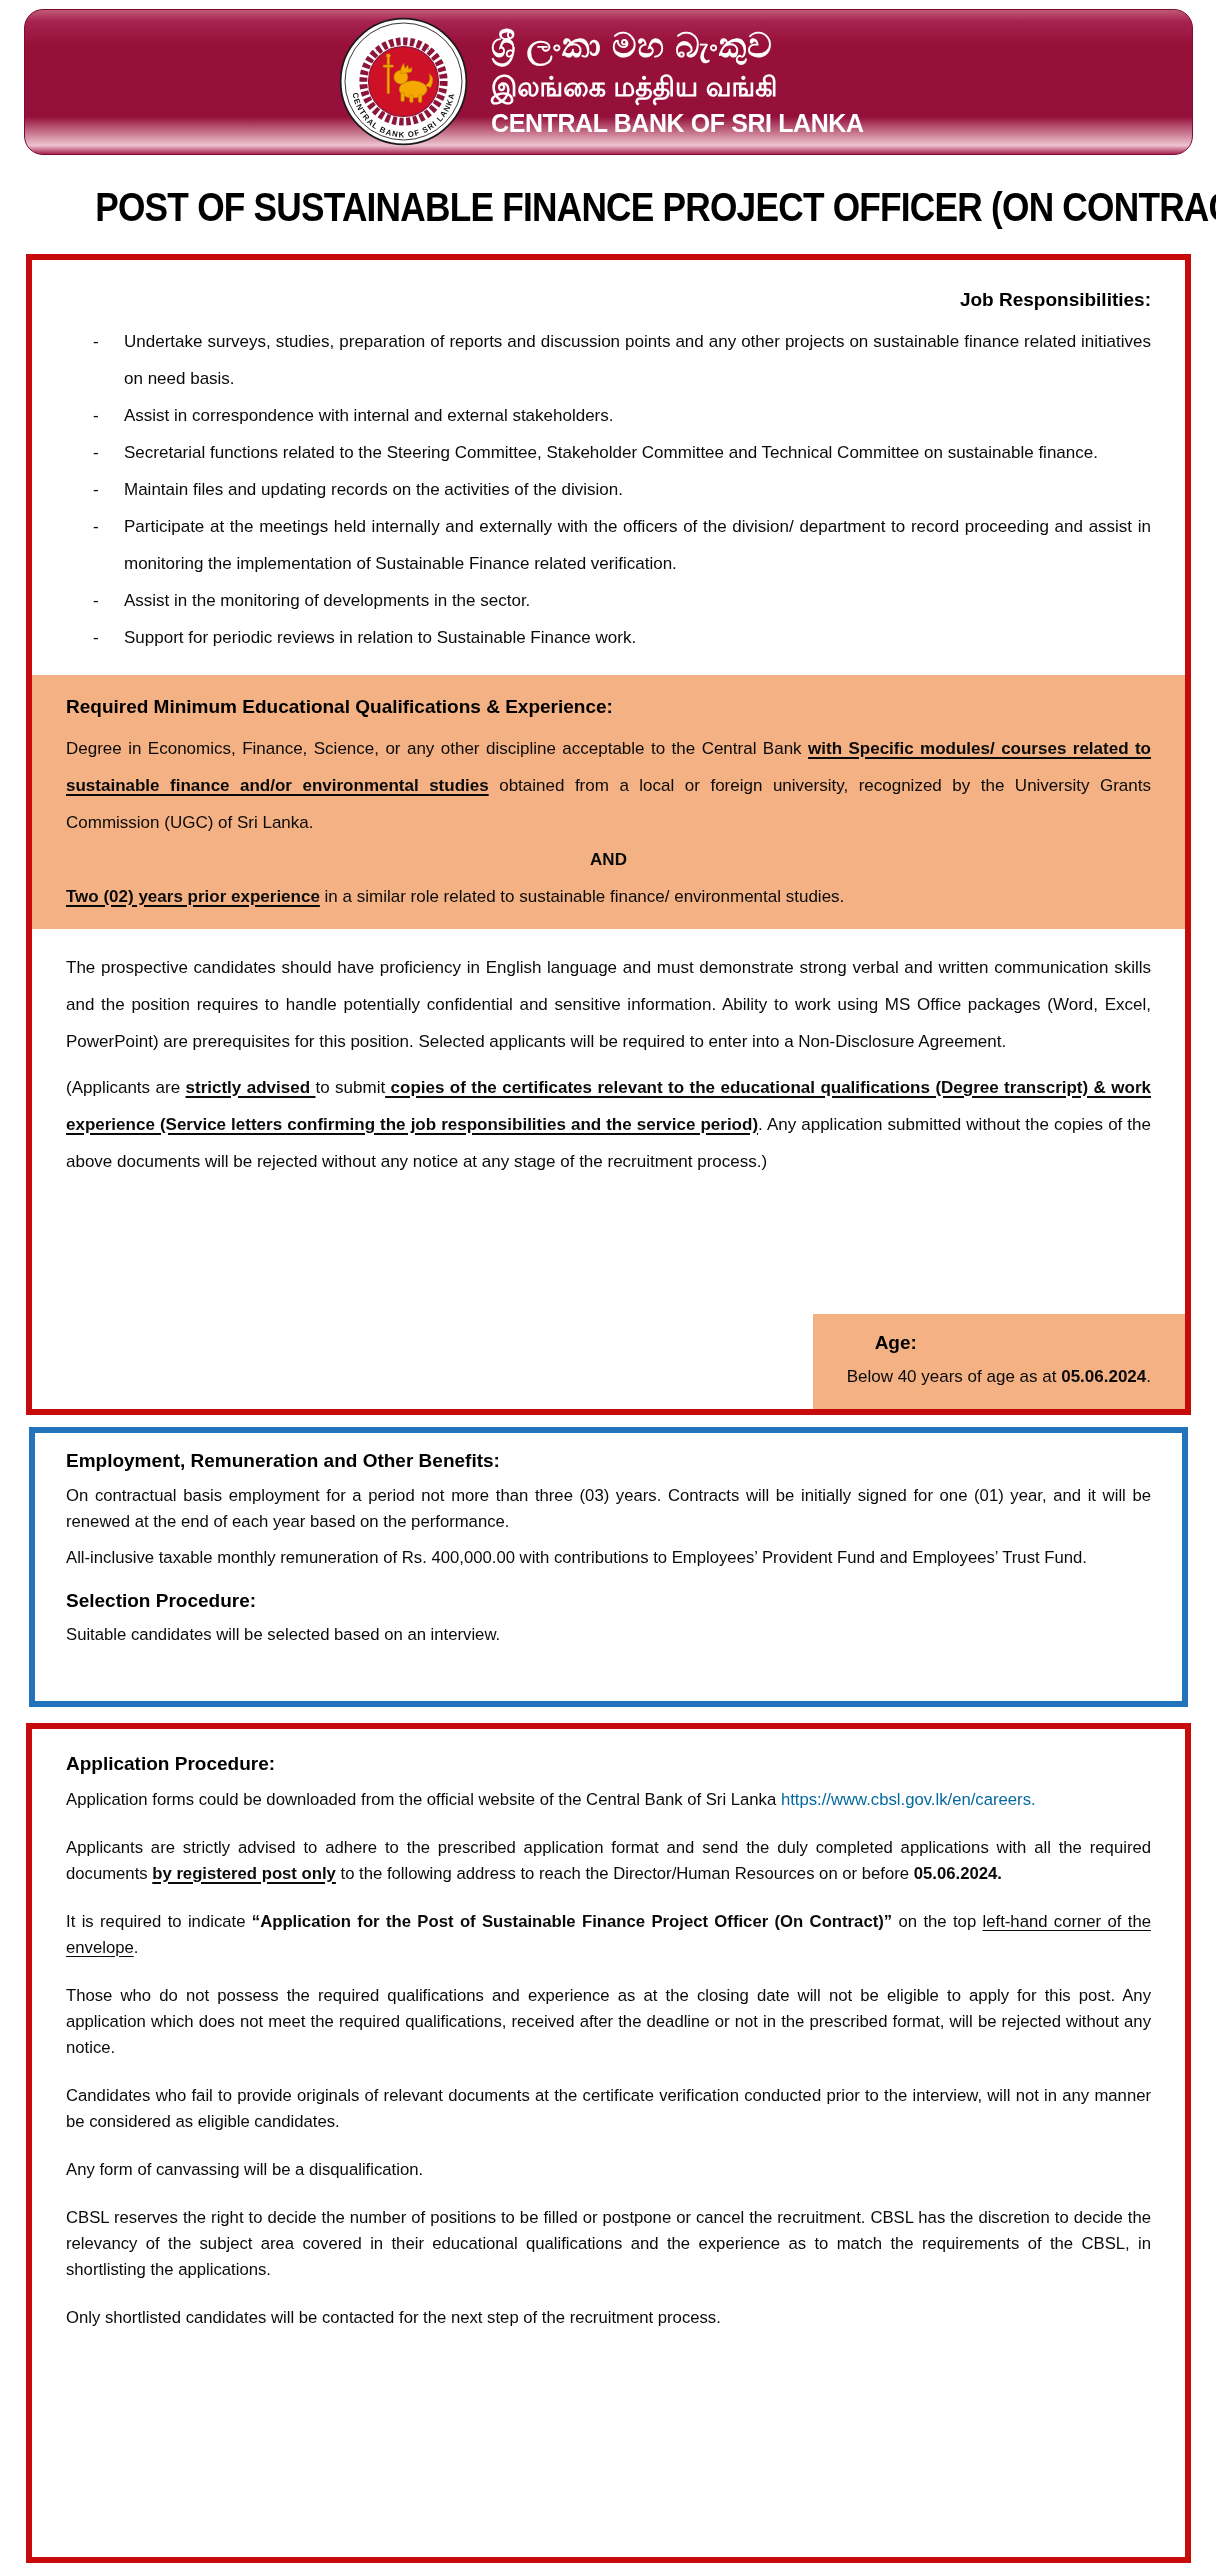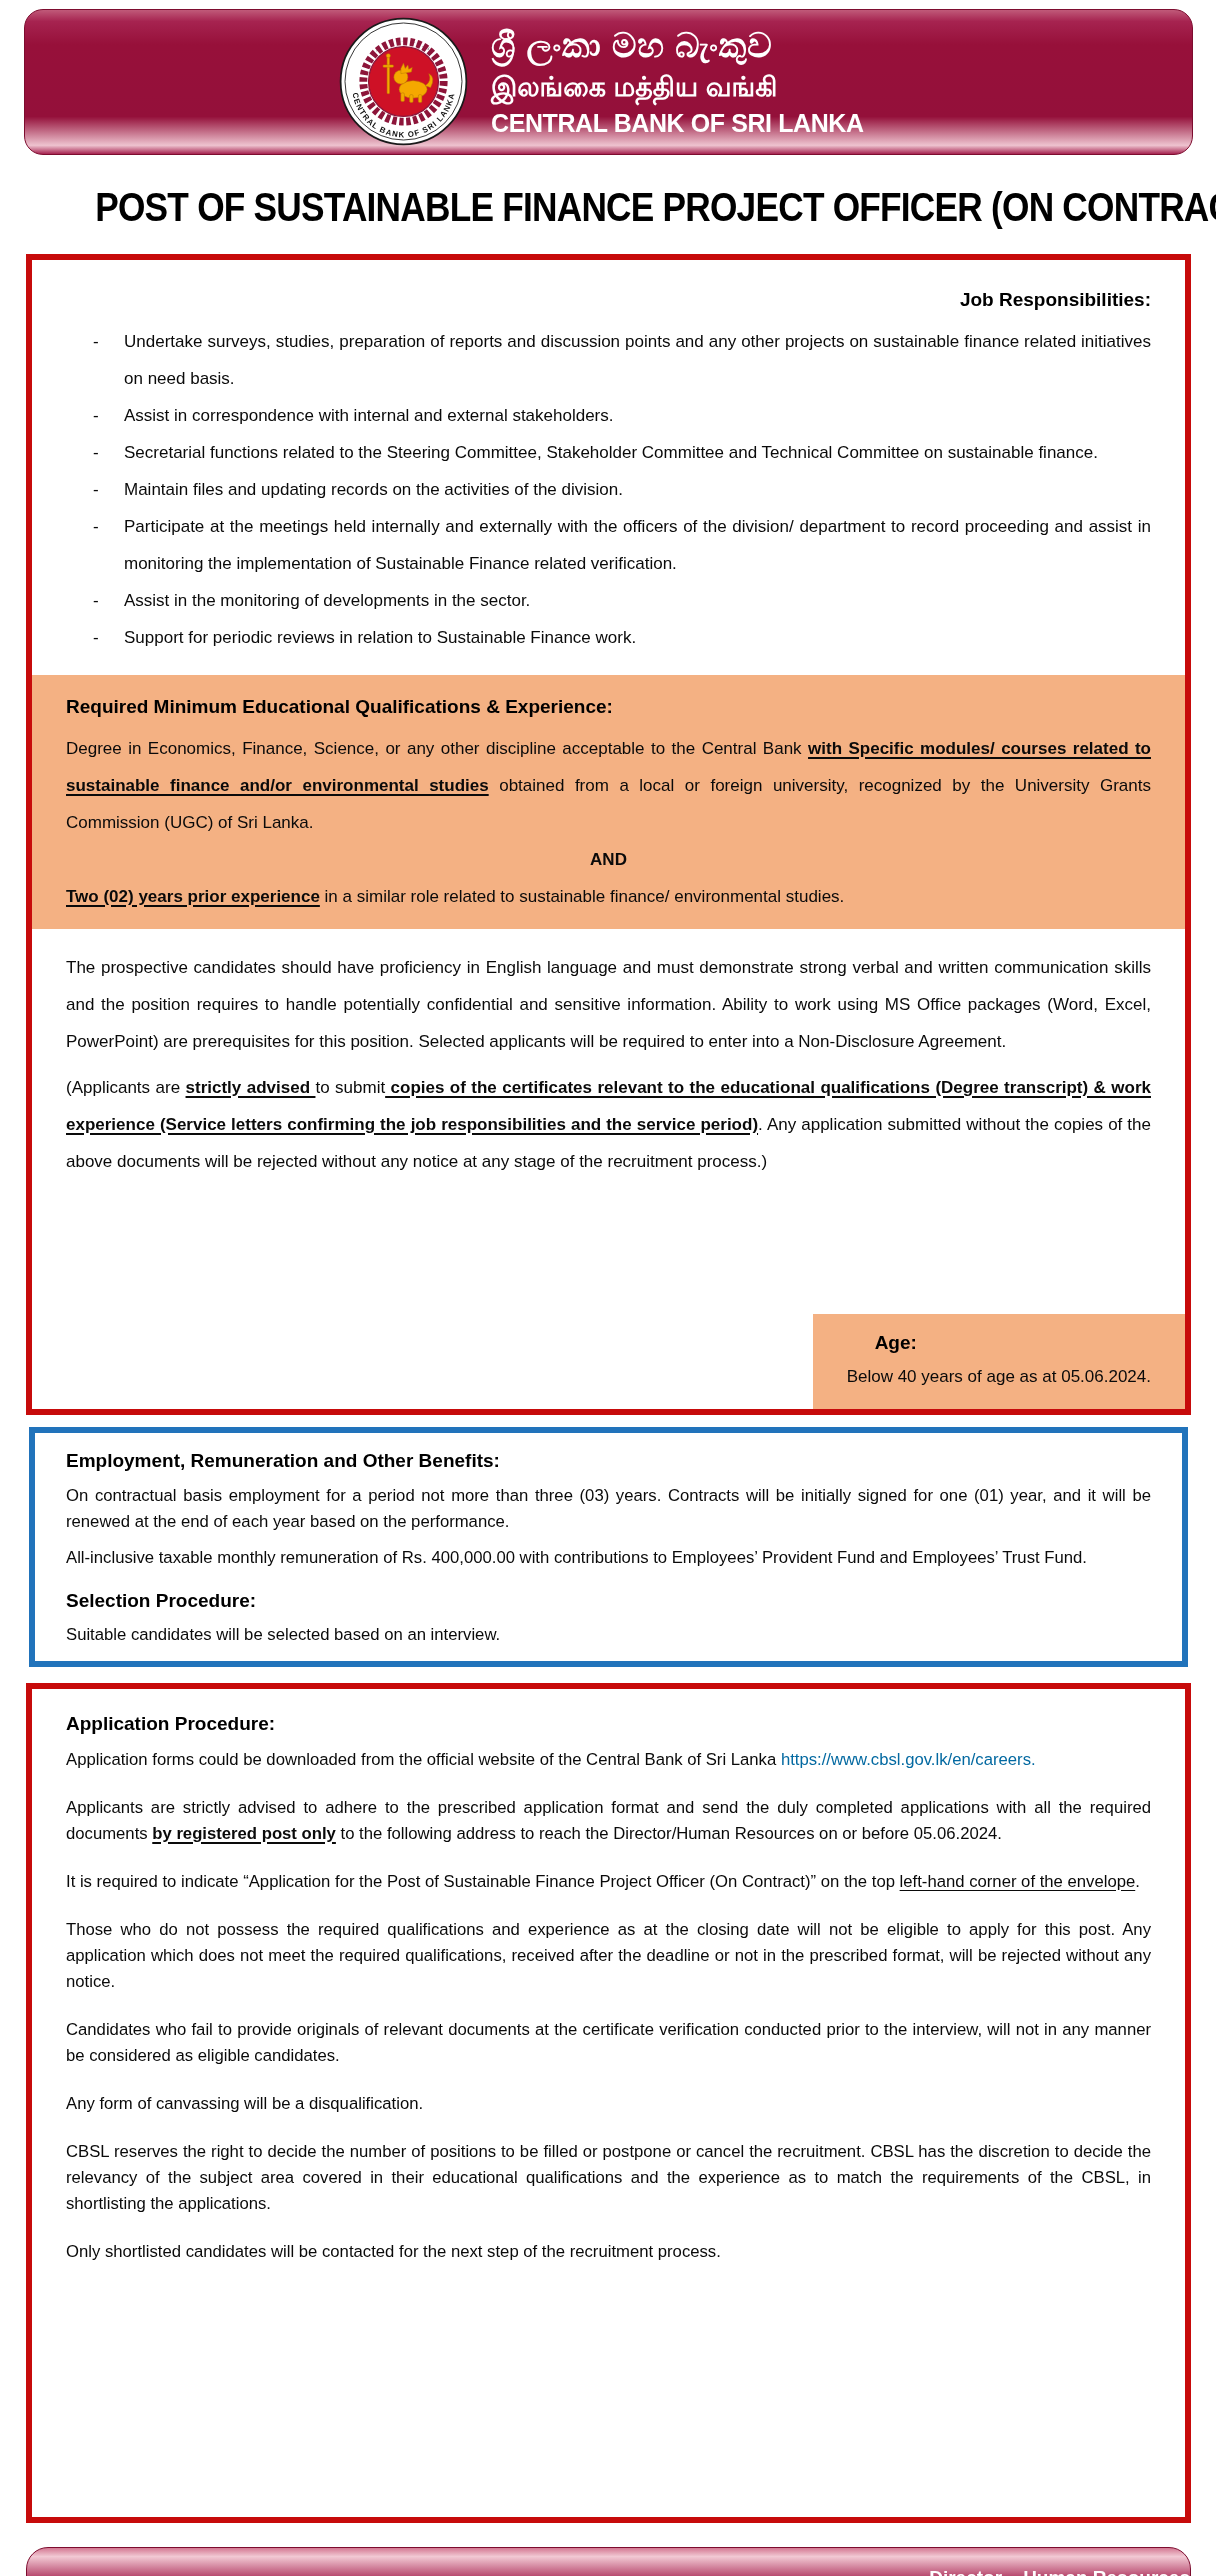--- a/index.html
+++ b/index.html
@@ -42,35 +42,35 @@
   ul.jr-list li { position:relative; font-size:17px; line-height:37px; text-align:justify; }
   ul.jr-list li .dash { position:absolute; left:-31px; top:0; }
 
   .orange-block {
     background:#f4b183; margin:19px -34px 0 -34px; padding:20.6px 34px 13.7px 34px;
   }
   .orange-block .sec-h { margin-bottom:12px; }
   .o-para { font-size:17px; line-height:37px; text-align:justify; }
   .and-line { font-size:17px; font-weight:bold; text-align:center; line-height:37px; }
   .bu { font-weight:bold; text-decoration:underline; text-decoration-thickness:1.7px; text-underline-offset:3.4px; }
-  .b  { font-weight:normal; }
+  .b  { font-weight:bold; }
   .u  { text-decoration:underline; text-underline-offset:2.6px; }
 
   .prof-para { margin-top:20.6px; font-size:17px; line-height:37px; text-align:justify; }
   .appl-note { margin-top:8.6px; font-size:17px; line-height:37px; text-align:justify; }
 
   .age-block {
     background:#f4b183; margin:10.3px -34px 0 -34px; padding:12px 34px 15.5px 34px;
     margin-top:auto;
   }
   .age-block .sec-h { line-height:34px;margin-left:28px; }
   .age-line { font-size:17px; line-height:34px; }
 
   .box-blue {
-    margin:12px 29px 0 29px; height:240px; border:6px solid #2173bb;
+    margin:12px 29px 0 29px; height:280px; border:6px solid #2173bb;
     background:#ffffff; padding:17px 31px 0 31px; overflow:hidden;
   }
   .box-blue .sec-h { margin-bottom:10.3px; }
   .blue-para { font-size:16.7px; line-height:26px; text-align:justify; margin-bottom:10.3px; }
   .blue-para.gap { margin-bottom:19px; }
   .sel-h { margin-top:6.9px; margin-bottom:13.7px; }
   .sel-line { font-size:16.7px; line-height:26px; }
 
   .box-red2 {
     margin:15.5px 26px 0 26px; height:840px; border:6.9px solid #c70b0b;

